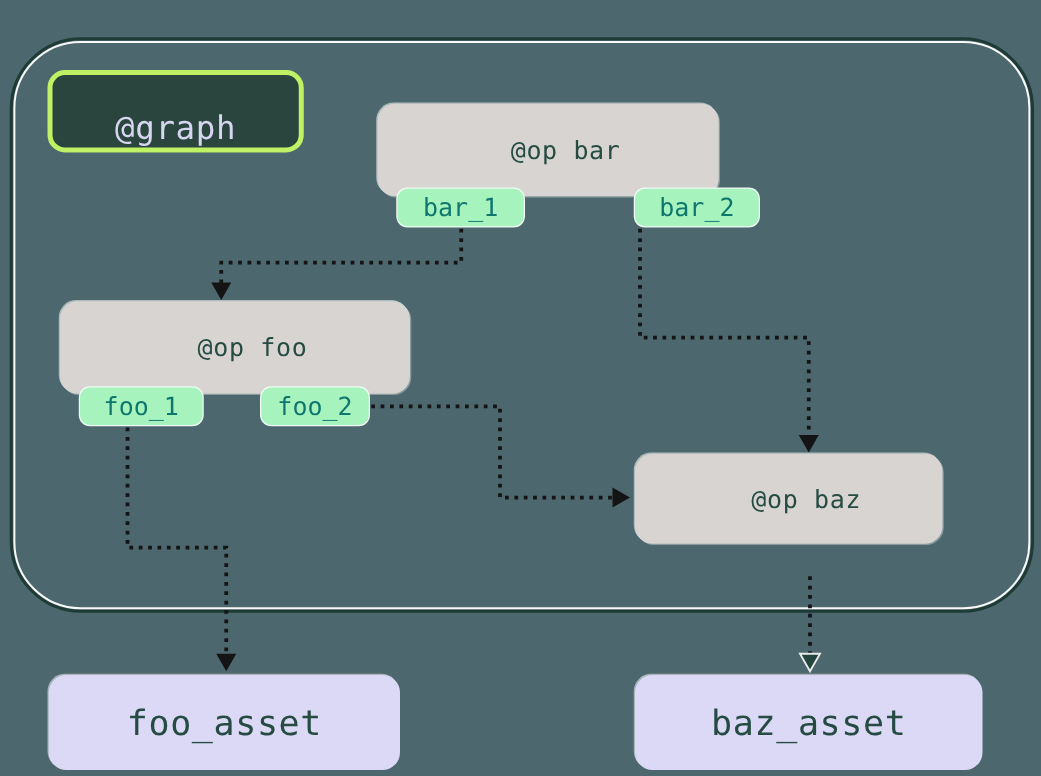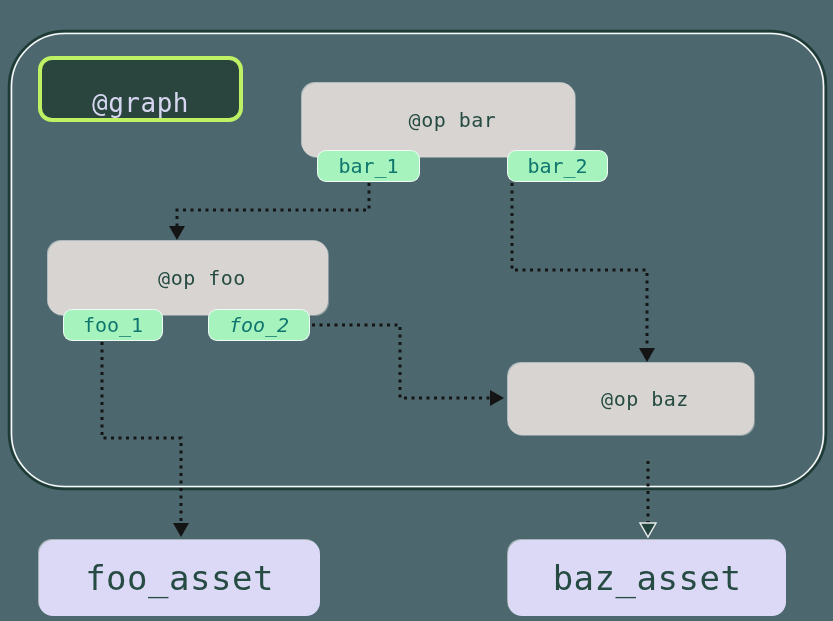--- a/index.html
+++ b/index.html
@@ -62,31 +62,31 @@
     border: 1px solid rgba(250, 252, 251, 0.9);
     border-radius: 9px;
     display: flex; align-items: center; justify-content: center;
     color: #0f766e;
     font-size: 20px;
     z-index: 4;
   }
   #tag-bar-1 { left: 15px;  top: 67px; width: 103px; }
   #tag-bar-2 { left: 160px; top: 67px; width: 101px; margin-left: 45px; }
   #tag-foo-1 { left: 15px;  top: 68px; width: 100px; }
-  #tag-foo-2 { left: 160px; top: 68px; width: 102px; font-style: italic;  }
+  #tag-foo-2 { left: 160px; top: 68px; width: 88px;  }
   #tag-baz-1 { left: 90px;  top: 66px; width: 99px;  }
 
   .asset-node {
     position: absolute;
     width: 281px; height: 76px;
     background: #DCD9F7;
     border-radius: 14px;
     display: flex; align-items: center; justify-content: center;
     color: #254B43;
-    font-size: 34px;
+    font-size: 28px;
     letter-spacing: 0.5px;
     z-index: 2;
     box-shadow: -1px -1px 0 rgba(255,255,255,0.5);
   }
   #asset-foo { left: 39px;  top: 540px; }
   #asset-baz { left: 508px; top: 540px; width: 278px; text-align: center; }
 
   .edge-path {
     fill: none;
     stroke: #141414;

